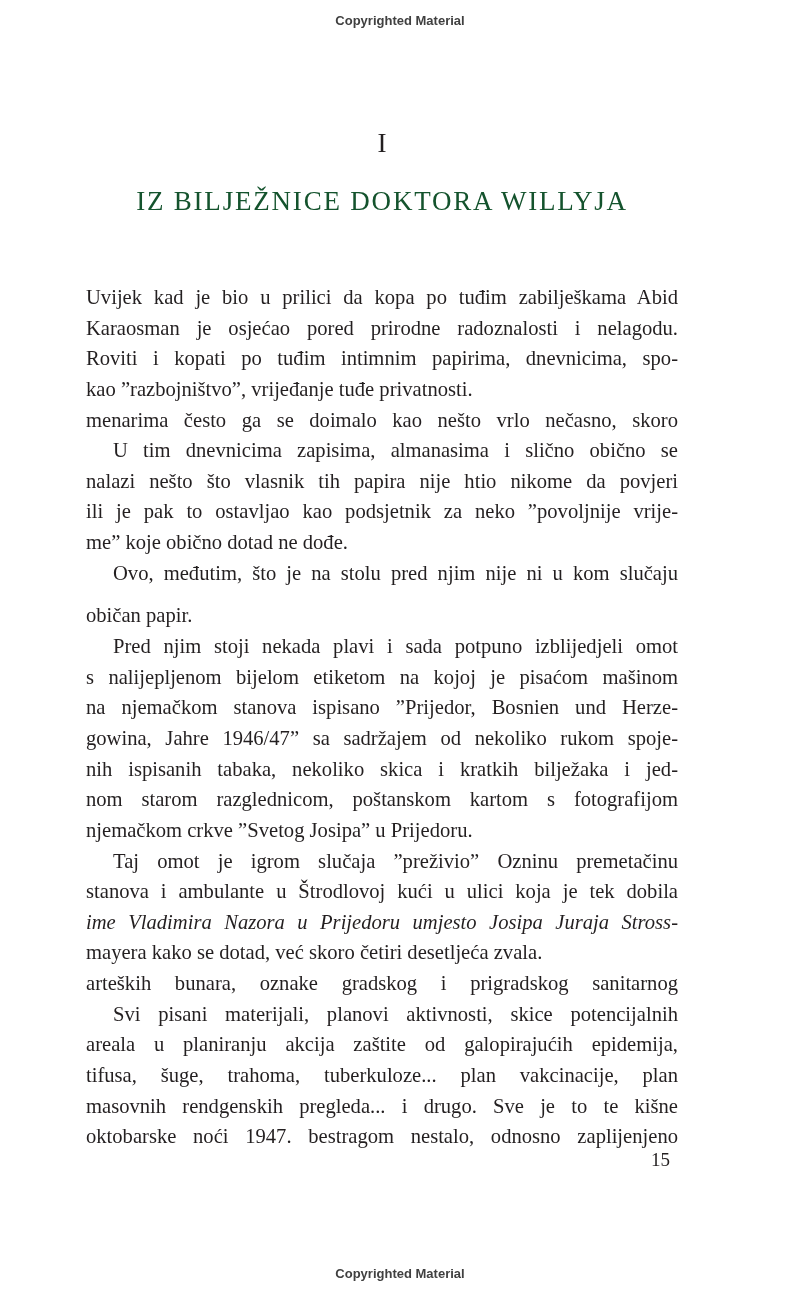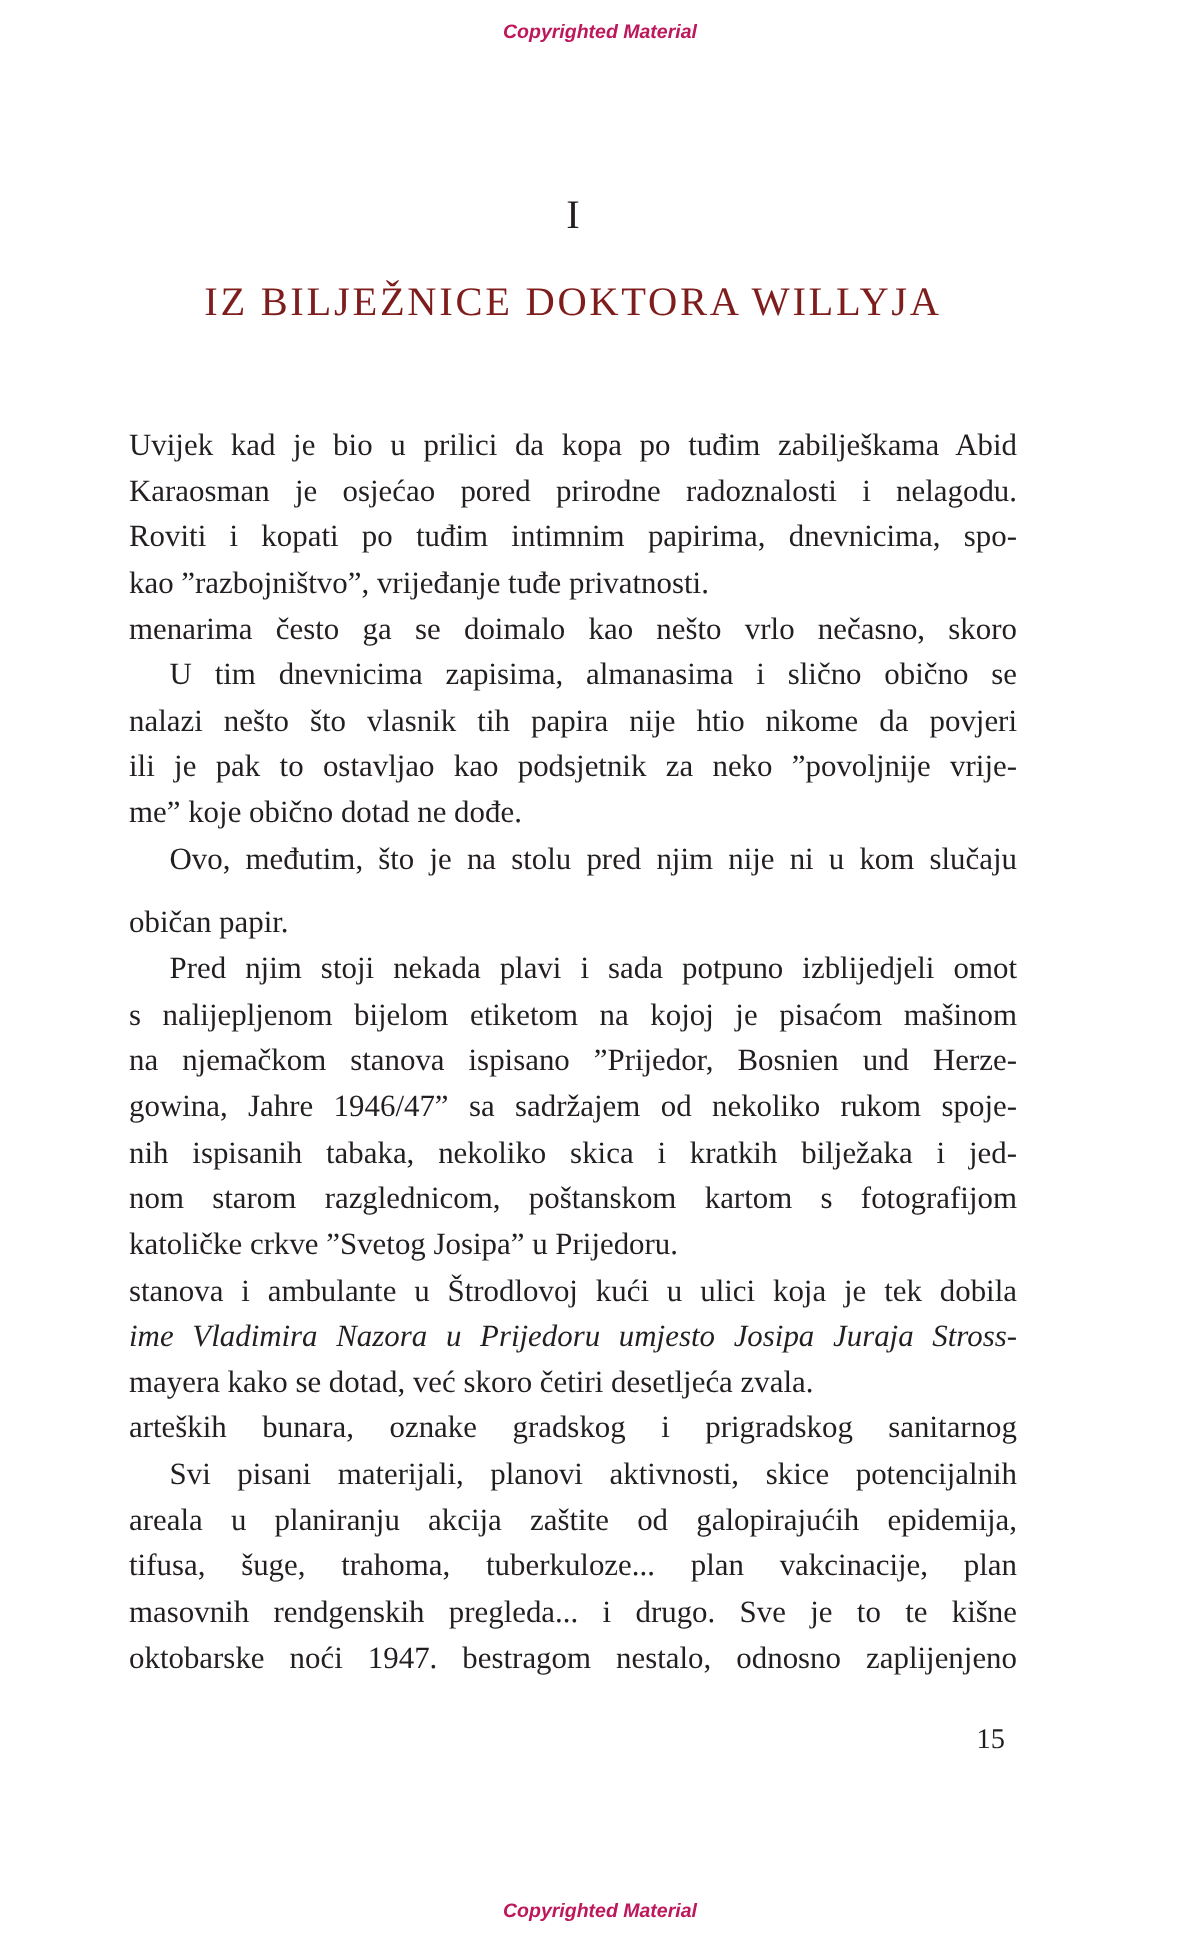--- a/index.html
+++ b/index.html
@@ -16,23 +16,22 @@
       color: #231f20;
     }
     .watermark {
       position: absolute;
       left: 0;
       width: 800px;
       text-align: center;
       font-family: "Liberation Sans", "DejaVu Sans", sans-serif;
       font-weight: bold;
       font-size: 13px;
-      color: #be185d;
+      color: #404040;
       letter-spacing: 0px;
-      font-style: italic;
     }
     #wm-top { top: 13px; }
     #wm-bottom { top: 1266px; }
 
     .chapter-number {
       position: absolute;
       top: 128px;
       left: 0;
       width: 764px;
       text-align: center;
@@ -42,21 +41,21 @@
     }
     .chapter-title {
       position: absolute;
       top: 186px;
       left: 86px;
       width: 592px;
       text-align: center;
       font-family: "Liberation Serif", serif;
       font-size: 27px;
       letter-spacing: 1.8px;
-      color: #7f1d1d;
+      color: #14532d;
       white-space: nowrap;
     }
 
     .body-text {
       position: absolute;
       top: 282px;
       left: 86px;
       width: 592px;
       font-family: "Liberation Serif", serif;
       font-size: 20.6px;
@@ -114,24 +113,25 @@
     <div class="line last" style="white-space: nowrap; margin-top: 12px;">običan papir.</div>
   </div>
 
   <div>
     <div class="line indent" style="white-space: nowrap;">Pred njim stoji nekada plavi i sada potpuno izblijedjeli omot</div>
     <div class="line" style="white-space: nowrap;">s nalijepljenom bijelom etiketom na kojoj je pisaćom mašinom</div>
     <div class="line" style="white-space: nowrap;">na njemačkom stanova ispisano ”Prijedor, Bosnien und Herze-</div>
     <div class="line" style="white-space: nowrap;">gowina, Jahre 1946/47” sa sadržajem od nekoliko rukom spoje-</div>
     <div class="line" style="white-space: nowrap;">nih ispisanih tabaka, nekoliko skica i kratkih bilježaka i jed-</div>
     <div class="line" style="white-space: nowrap;">nom starom razglednicom, poštanskom kartom s fotografijom</div>
-    <div class="line last" style="white-space: nowrap;">katoličke crkve ”Svetog Josipa” u Prijedoru.</div>
+    <div class="line last" style="white-space: nowrap;">njemačkom crkve ”Svetog Josipa” u Prijedoru.</div>
   </div>
 
   <div>
+    <div class="line indent" style="white-space: nowrap;">Taj omot je igrom slučaja ”preživio” Ozninu premetačinu</div>
     <div class="line" style="white-space: nowrap;">stanova i ambulante u Štrodlovoj kući u ulici koja je tek dobila</div>
     <div class="line" style="white-space: nowrap; font-style: italic;">ime Vladimira Nazora u Prijedoru umjesto Josipa Juraja Stross-</div>
     <div class="line last" style="white-space: nowrap;">mayera kako se dotad, već skoro četiri desetljeća zvala.</div>
   </div>
 
   <div>
     <div class="line" style="white-space: nowrap;">arteških bunara, oznake gradskog i prigradskog sanitarnog</div>
     <div class="line indent" style="white-space: nowrap;">Svi pisani materijali, planovi aktivnosti, skice potencijalnih</div>
     <div class="line" style="white-space: nowrap;">areala u planiranju akcija zaštite od galopirajućih epidemija,</div>
     <div class="line" style="white-space: nowrap;">tifusa, šuge, trahoma, tuberkuloze... plan vakcinacije, plan</div>

